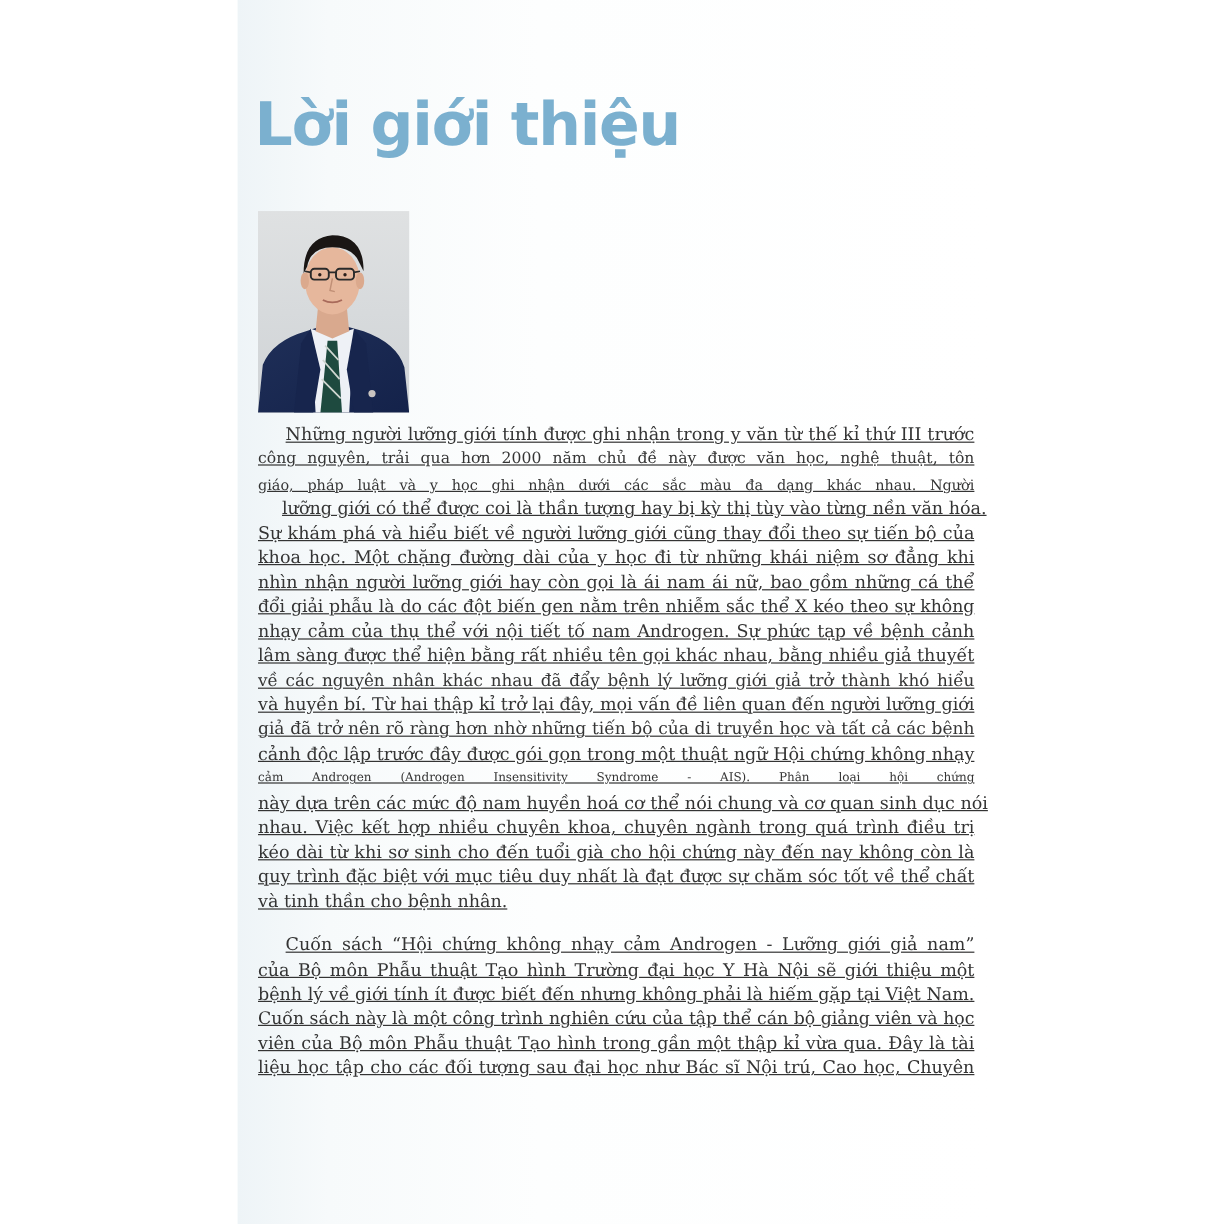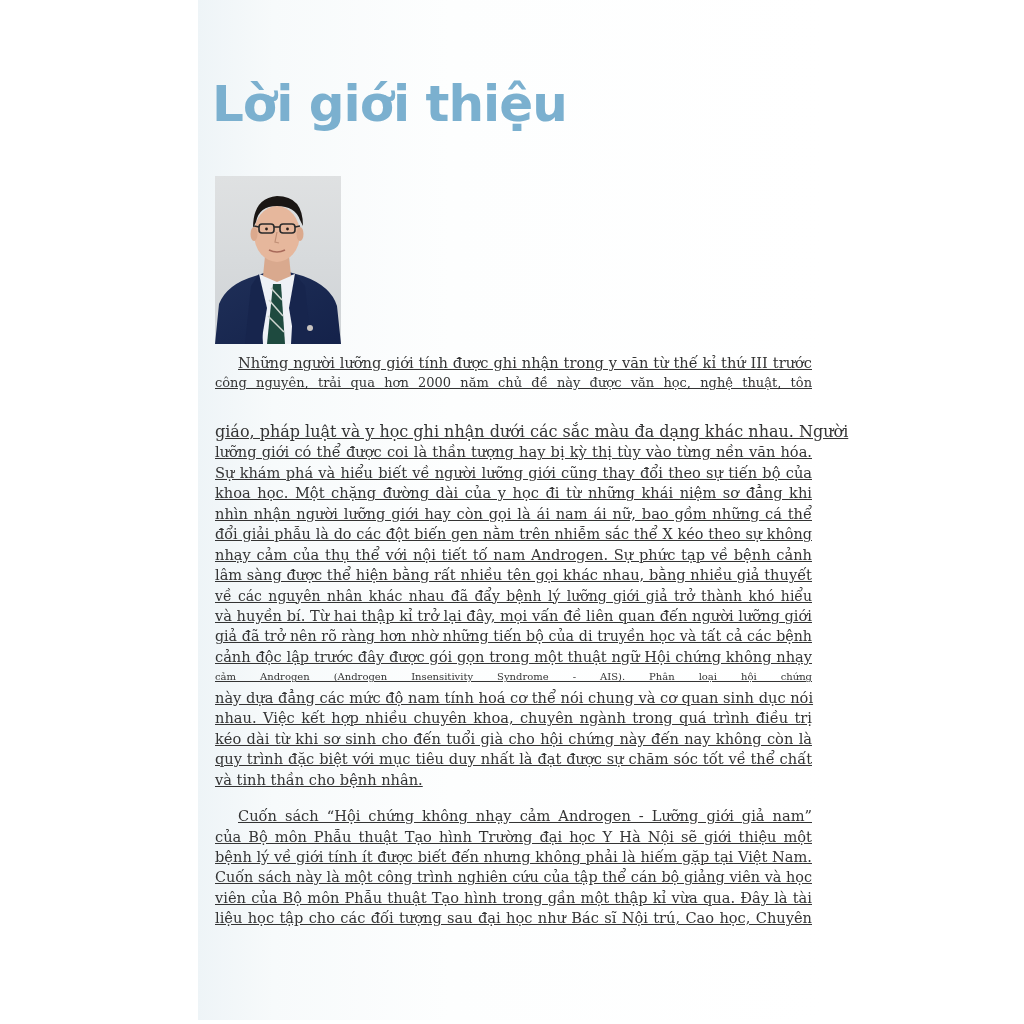--- a/index.html
+++ b/index.html
@@ -124,34 +124,34 @@
 
       <path d="M62 56 L60 66 L64 67" stroke="#c08f76" stroke-width="1.2" fill="none"></path>
       <path d="M54 74 Q62 78 70 74" stroke="#a86a5a" stroke-width="1.6" fill="none"></path>
     </svg>
   </div>
 
   <div class="body-text">
     <p style="text-indent:0">
       <span class="line indent" style="font-size: 14.6px;">Những người lưỡng giới tính được ghi nhận trong y văn từ thế kỉ thứ III trước</span>
       <span class="line" style="font-size: 13px;">công nguyên, trải qua hơn 2000 năm chủ đề này được văn học, nghệ thuật, tôn</span>
-      <span class="line" style="font-size: 16px; margin-top: 28px;">giáo, pháp luật và y học ghi nhận dưới các sắc màu đa dạng khác nhau. Người</span>
-      <span class="line" style="font-size: 14.6px;">lưỡng giới có thể được coi là thần tượng hay bị kỳ thị tùy vào từng nền văn hóa.</span>
+      <span class="line" style="font-size: 12px;">giáo, pháp luật và y học ghi nhận dưới các sắc màu đa dạng khác nhau. Người</span>
+      <span class="line" style="font-size: 14.6px; margin-left: 20px;">lưỡng giới có thể được coi là thần tượng hay bị kỳ thị tùy vào từng nền văn hóa.</span>
       <span class="line" style="font-size: 14.6px;">Sự khám phá và hiểu biết về người lưỡng giới cũng thay đổi theo sự tiến bộ của</span>
       <span class="line" style="font-size: 14.6px;">khoa học. Một chặng đường dài của y học đi từ những khái niệm sơ đẳng khi</span>
       <span class="line" style="font-size: 14.6px;">nhìn nhận người lưỡng giới hay còn gọi là ái nam ái nữ, bao gồm những cá thể</span>
       <span class="line" style="font-size: 14.4px;">đổi giải phẫu là do các đột biến gen nằm trên nhiễm sắc thể X kéo theo sự không</span>
       <span class="line" style="font-size: 14.6px;">nhạy cảm của thụ thể với nội tiết tố nam Androgen. Sự phức tạp về bệnh cảnh</span>
       <span class="line" style="font-size: 14.6px;">lâm sàng được thể hiện bằng rất nhiều tên gọi khác nhau, bằng nhiều giả thuyết</span>
       <span class="line" style="font-size: 14px;">về các nguyên nhân khác nhau đã đẩy bệnh lý lưỡng giới giả trở thành khó hiểu</span>
       <span class="line" style="font-size: 14.6px;">và huyền bí. Từ hai thập kỉ trở lại đây, mọi vấn đề liên quan đến người lưỡng giới</span>
       <span class="line" style="font-size: 14.2px;">giả đã trở nên rõ ràng hơn nhờ những tiến bộ của di truyền học và tất cả các bệnh</span>
       <span class="line" style="font-size: 14.6px;">cảnh độc lập trước đây được gói gọn trong một thuật ngữ Hội chứng không nhạy</span>
       <span class="line" style="font-size: 10px;">cảm Androgen (Androgen Insensitivity Syndrome - AIS). Phân loại hội chứng</span>
-      <span class="line" style="font-size: 14.6px;">này dựa đẳng các mức độ nam tính hoá cơ thể nói chung và cơ quan sinh dục nói</span>
+      <span class="line" style="font-size: 14.6px;">này dựa trên các mức độ nam huyền hoá cơ thể nói chung và cơ quan sinh dục nói</span>
       <span class="line" style="font-size: 14.6px;">nhau. Việc kết hợp nhiều chuyên khoa, chuyên ngành trong quá trình điều trị</span>
       <span class="line" style="font-size: 14.6px;">kéo dài từ khi sơ sinh cho đến tuổi già cho hội chứng này đến nay không còn là</span>
       <span class="line" style="font-size: 14.6px;">quy trình đặc biệt với mục tiêu duy nhất là đạt được sự chăm sóc tốt về thể chất</span>
       <span class="line last" style="font-size: 14.6px;">và tinh thần cho bệnh nhân.</span>
     </p>
     <p style="text-indent:0">
       <span class="line indent" style="font-size: 14.6px; margin-top: 16px;">Cuốn sách “Hội chứng không nhạy cảm Androgen - Lưỡng giới giả nam”</span>
       <span class="line" style="font-size: 14.6px;">của Bộ môn Phẫu thuật Tạo hình Trường đại học Y Hà Nội sẽ giới thiệu một</span>
       <span class="line" style="font-size: 14.6px;">bệnh lý về giới tính ít được biết đến nhưng không phải là hiếm gặp tại Việt Nam.</span>
       <span class="line" style="font-size: 14.4px;">Cuốn sách này là một công trình nghiên cứu của tập thể cán bộ giảng viên và học</span>

